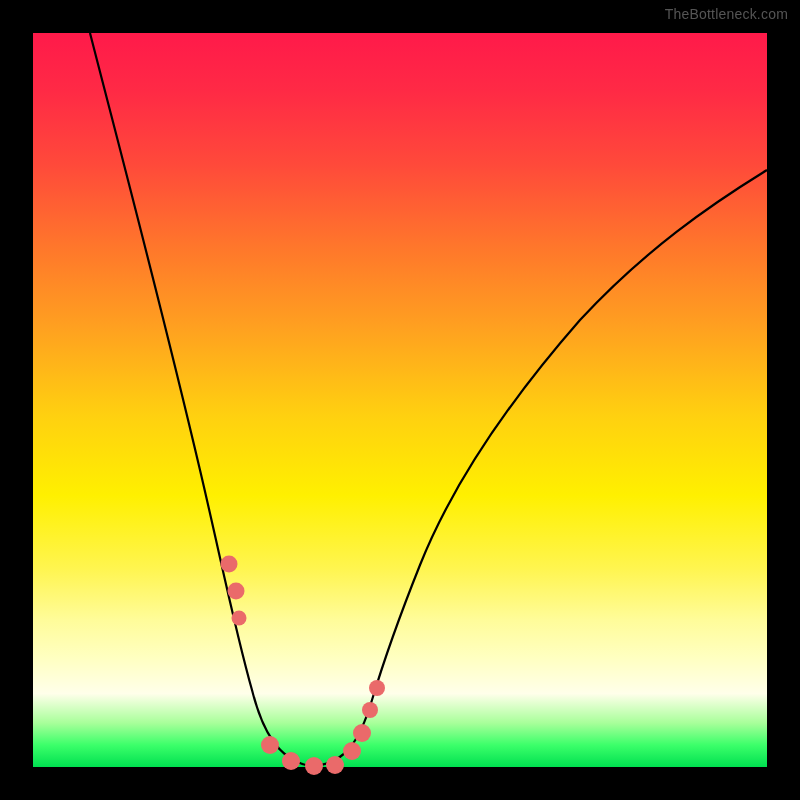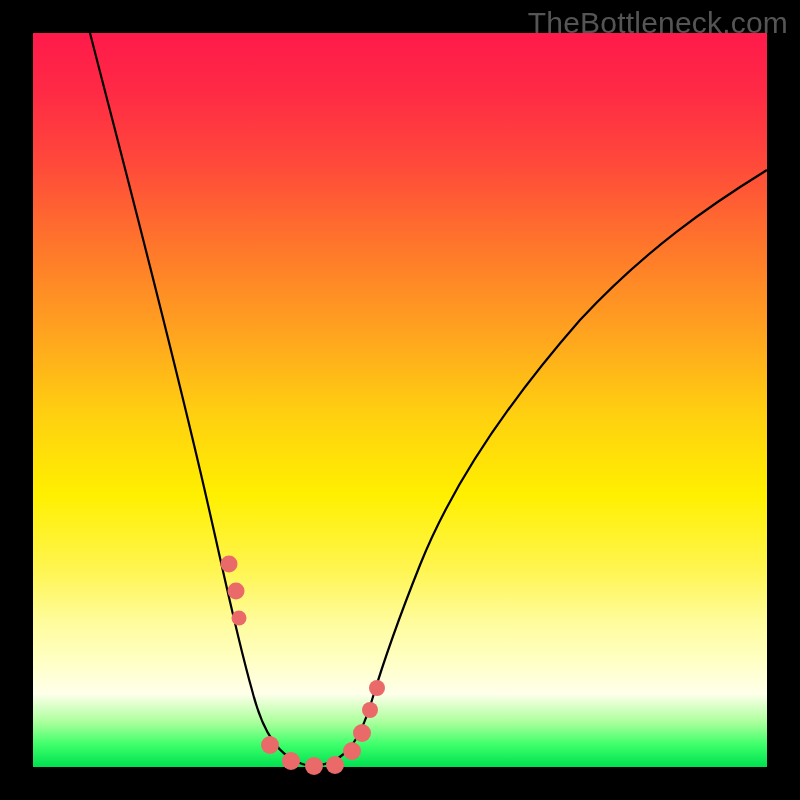--- a/index.html
+++ b/index.html
@@ -39,21 +39,21 @@
       top: 0;
       width: 800px;
       height: 800px;
       pointer-events: none;
     }
     .watermark {
       position: absolute;
       top: 6px;
       right: 12px;
       font-family: Arial, Helvetica, sans-serif;
-      font-size: 30px;
+      font-size: 14px;
       font-weight: 400;
       color: #555;
       letter-spacing: 0.2px;
     }
   </style>
 </head>
 <body>
 
 <div class="canvas">
   <div class="gradient-area"></div>

